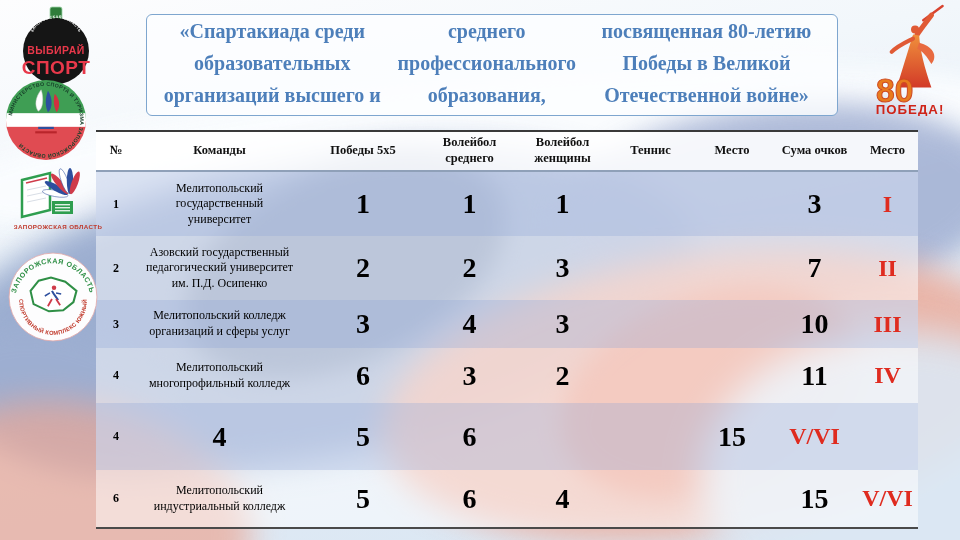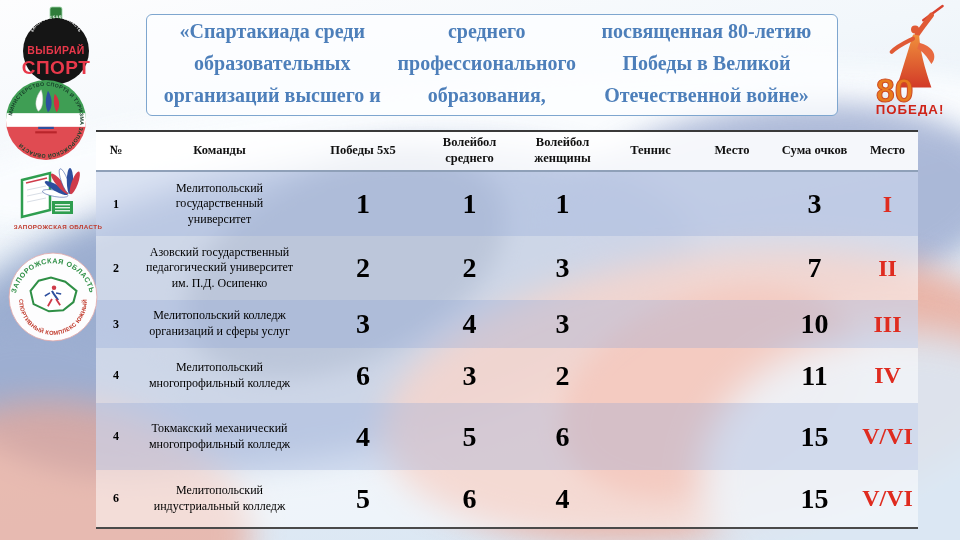--- a/index.html
+++ b/index.html
@@ -131,21 +131,20 @@
           <div class="cell k-futbol">6</div>
           <div class="cell k-vol_m">3</div>
           <div class="cell k-vol_w">2</div>
           <div class="cell k-tennis"></div>
           <div class="cell k-darts"></div>
           <div class="cell k-sum">11</div>
           <div class="cell k-place">IV</div>
         </div>
         <div class="trow odd r4">
           <div class="cell k-num">4</div>
-          <div class="cell k-team">Токмакский механический многопрофильный колледж</div>
           <div class="cell k-futbol">4</div>
           <div class="cell k-vol_m">5</div>
           <div class="cell k-vol_w">6</div>
           <div class="cell k-tennis"></div>
           <div class="cell k-darts"></div>
           <div class="cell k-sum">15</div>
           <div class="cell k-place">V/VI</div>
         </div>
         <div class="trow even r5">
           <div class="cell k-num">6</div>

